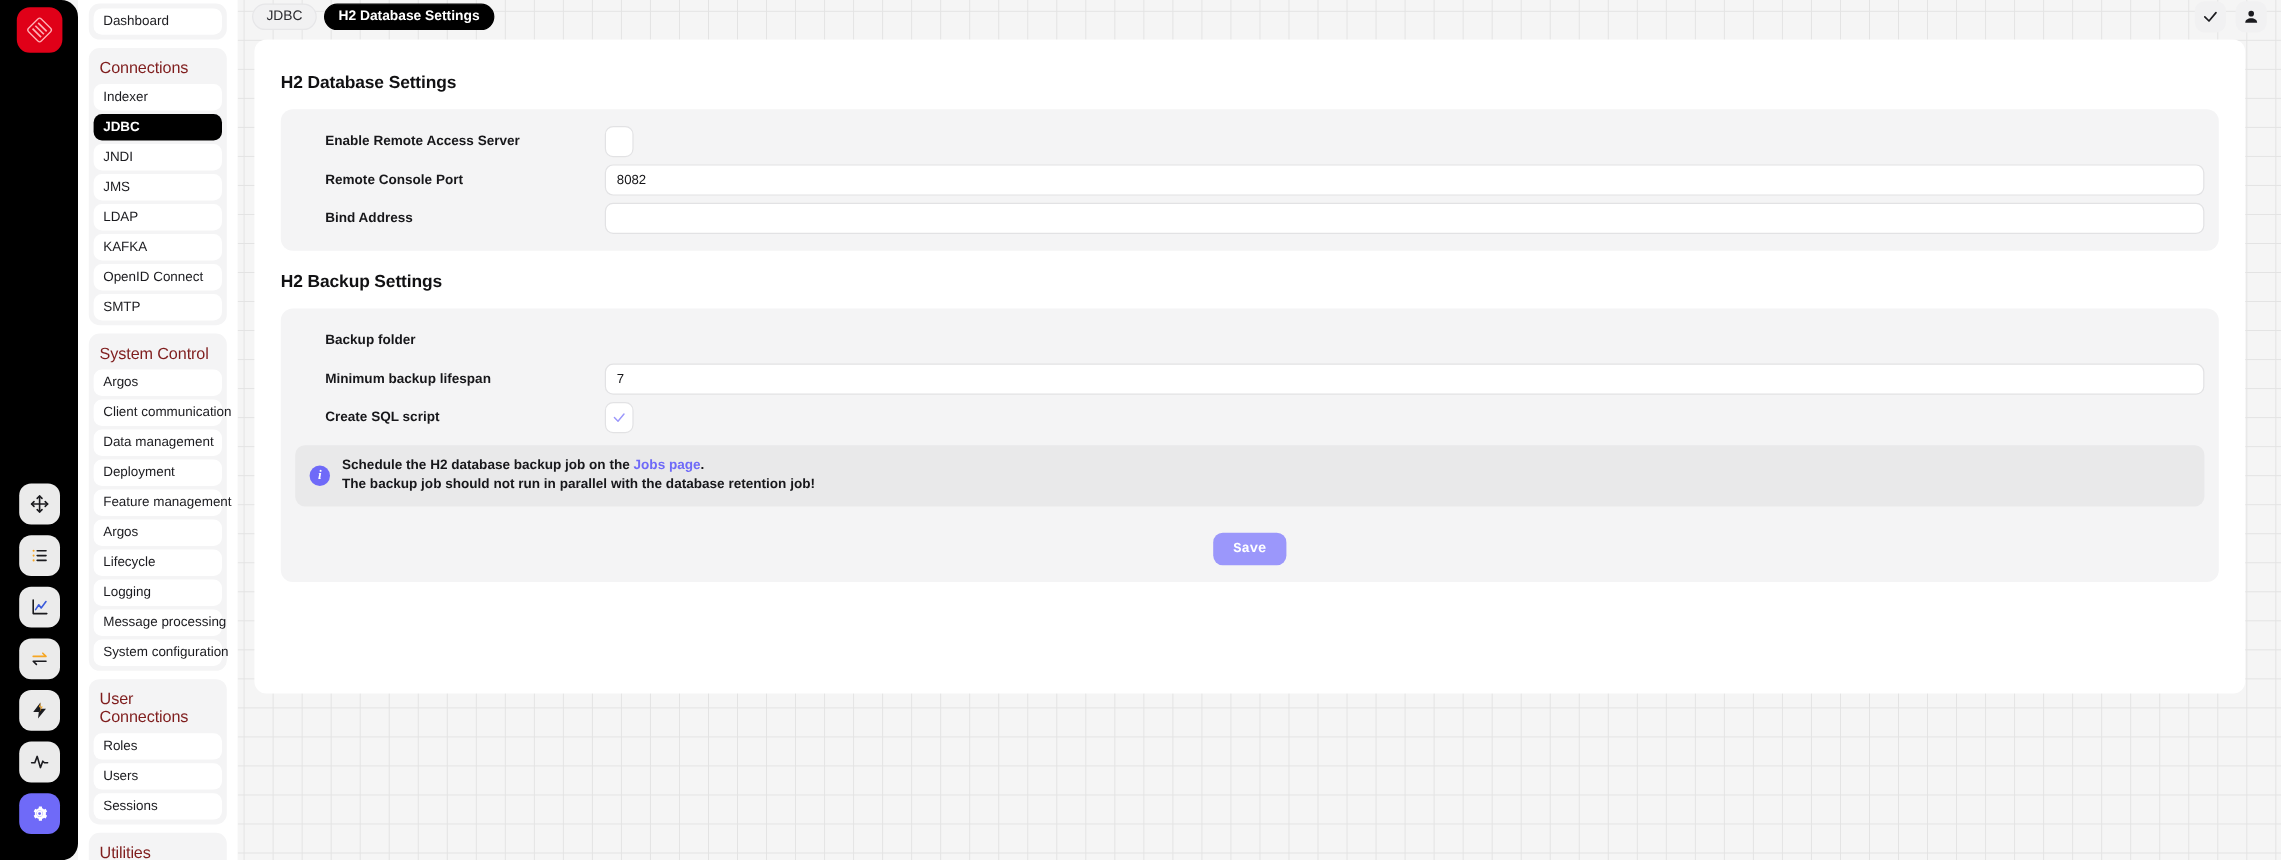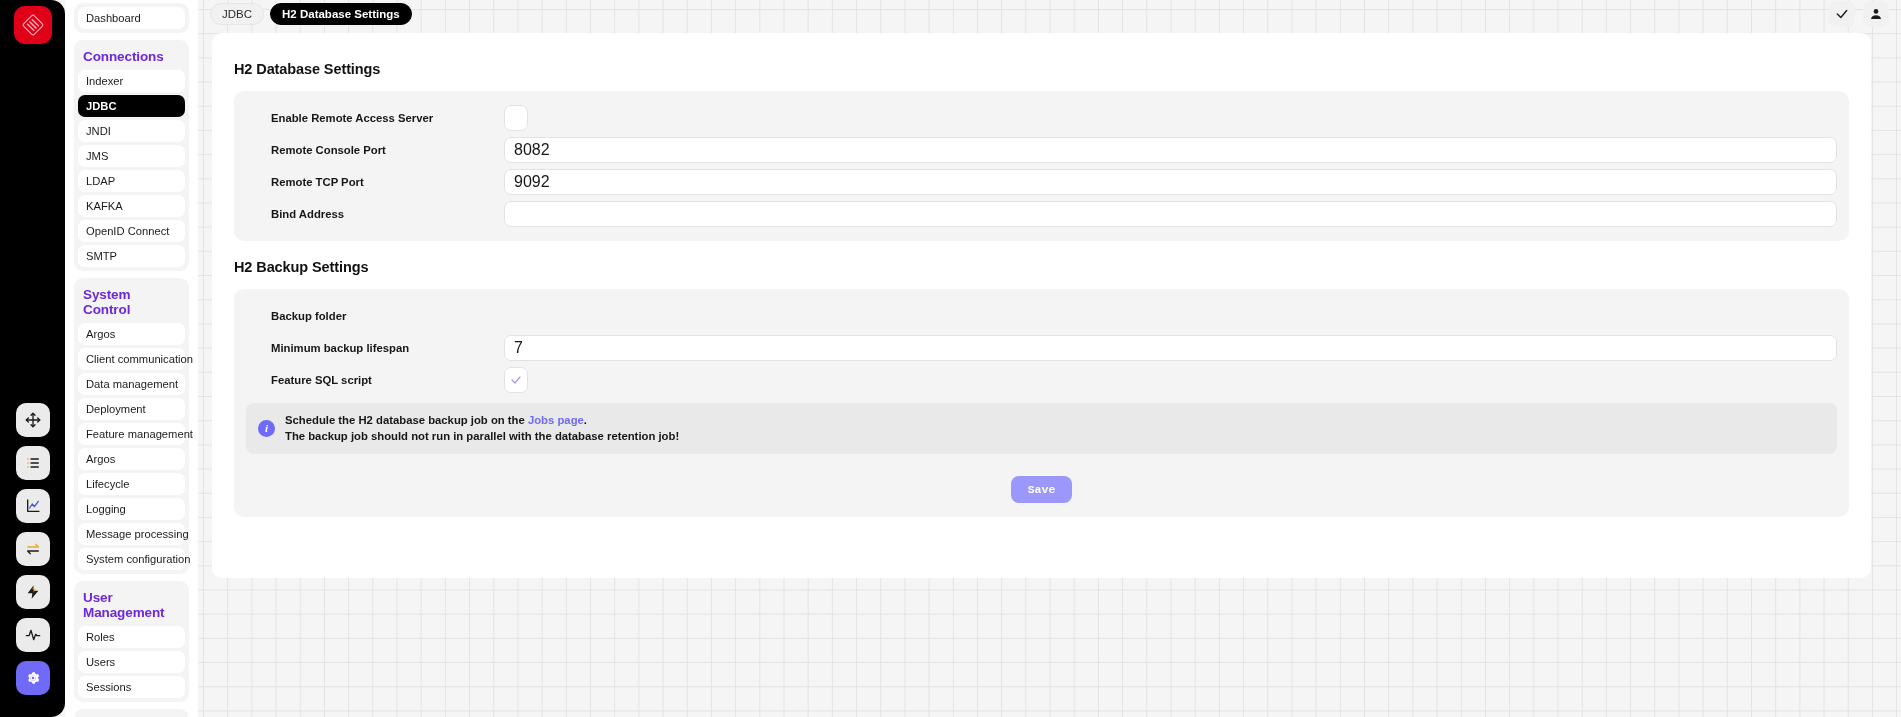--- a/index.html
+++ b/index.html
@@ -62,22 +62,22 @@
     height: 717px;
   }
   .nav-group {
     background: #f4f4f5;
     border-radius: 9px;
     padding: 4px;
     margin-bottom: 7px;
   }
   .group-title {
     font-size: 13.5px;
-    font-weight: 700;
-    color: #6d28d9;
+    font-weight: 400;
+    color: #7f1d1d;
     padding: 5px 5px 6px 5px;
     letter-spacing: -0.1px;
   }
   .nav-item {
     background: #ffffff;
     border-radius: 7px;
     font-size: 11.2px;
     color: #1b1b1f;
     padding: 5px 8px;
     margin-bottom: 3px;
@@ -200,21 +200,21 @@
     color: #17171a;
     padding-left: 5px;
     margin-left: 20px;
   }
   .finput {
     flex: 1 1 auto;
     height: 26px;
     background: #ffffff;
     border: 1px solid #e2e2e4;
     border-radius: 7px;
-    font-size: 16px;
+    font-size: 11px;
     color: #17171a;
     padding: 0 9px;
     font-family: "Liberation Sans", sans-serif;
     outline: none;
   }
   .checkbox {
     width: 24px; height: 26px;
     background: #ffffff;
     border: 1px solid #e2e2e4;
     border-radius: 7px;
@@ -393,21 +393,21 @@
         </div>
       <div class="nav-item">
           <span>Message processing</span>
         </div>
       <div class="nav-item">
           <span>System configuration</span>
         </div>
     </div>
 
     <div class="nav-group">
-      <div class="group-title">User Management</div>
+      <div class="group-title">User Connections</div>
       <div class="nav-item">
           <span>Roles</span>
         </div>
       <div class="nav-item">
           <span>Users</span>
         </div>
       <div class="nav-item">
           <span>Sessions</span>
         </div>
     </div>
@@ -447,41 +447,37 @@
       <div class="panel">
         <div class="frow">
           <div class="flabel">Enable Remote Access Server</div>
           <div class="checkbox"></div>
         </div>
         <div class="frow">
           <div class="flabel">Remote Console Port</div>
           <input class="finput" type="text" value="8082" style="">
         </div>
         <div class="frow">
-          <div class="flabel">Remote TCP Port</div>
-          <input class="finput" type="text" value="9092" style="">
-        </div>
-        <div class="frow">
           <div class="flabel">Bind Address</div>
           <input class="finput" type="text" value="" style="">
         </div>
       </div>
 
       <div class="section-title" style="margin-top:18px;">H2 Backup Settings</div>
 
       <div class="panel">
         <div class="frow">
           <div class="flabel">Backup folder</div>
         </div>
         <div class="frow">
           <div class="flabel">Minimum backup lifespan</div>
           <input class="finput" type="text" value="7" style="">
         </div>
         <div class="frow">
-          <div class="flabel">Feature SQL script</div>
+          <div class="flabel">Create SQL script</div>
           <div class="checkbox">
             <svg width="12" height="12" viewBox="0 0 24 24" fill="none" stroke="#9b97fb" stroke-width="2.4" stroke-linecap="round" stroke-linejoin="round">
               <polyline points="4 12 10 18 20 6"></polyline>
             </svg>
           </div>
         </div>
 
         <div class="infobox">
           <div class="info-ico">i</div>
           <div class="info-lines">

